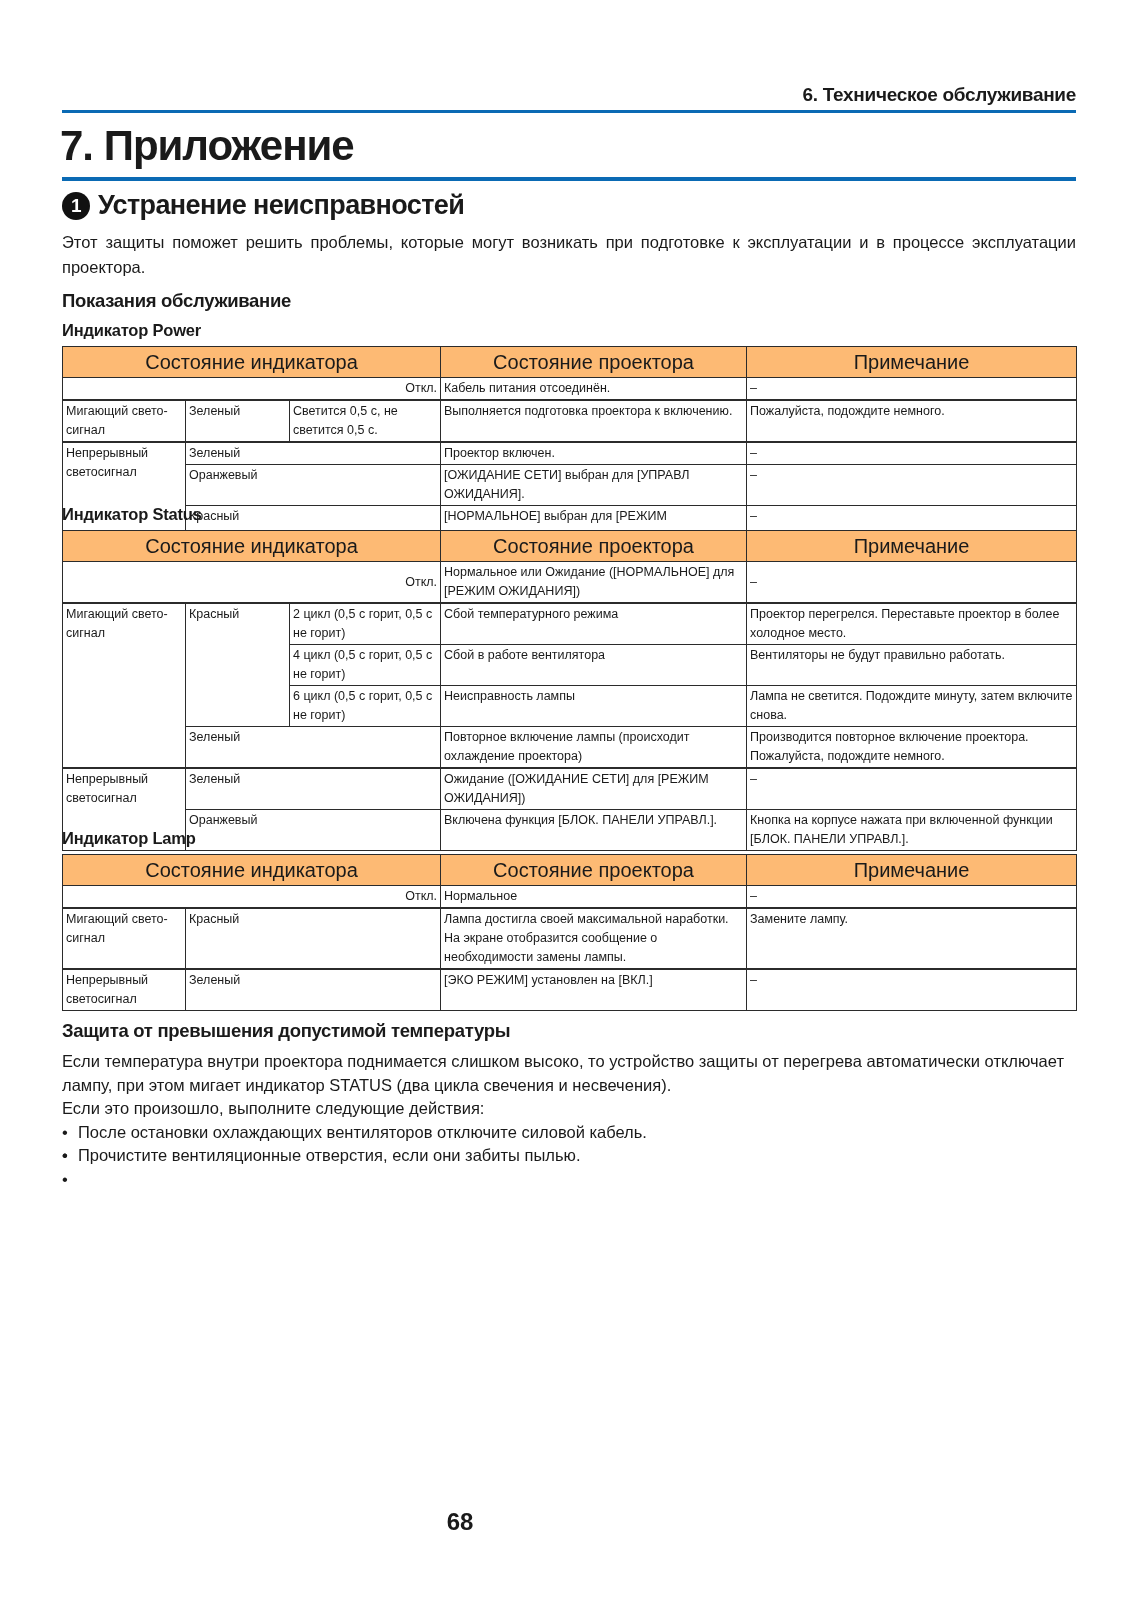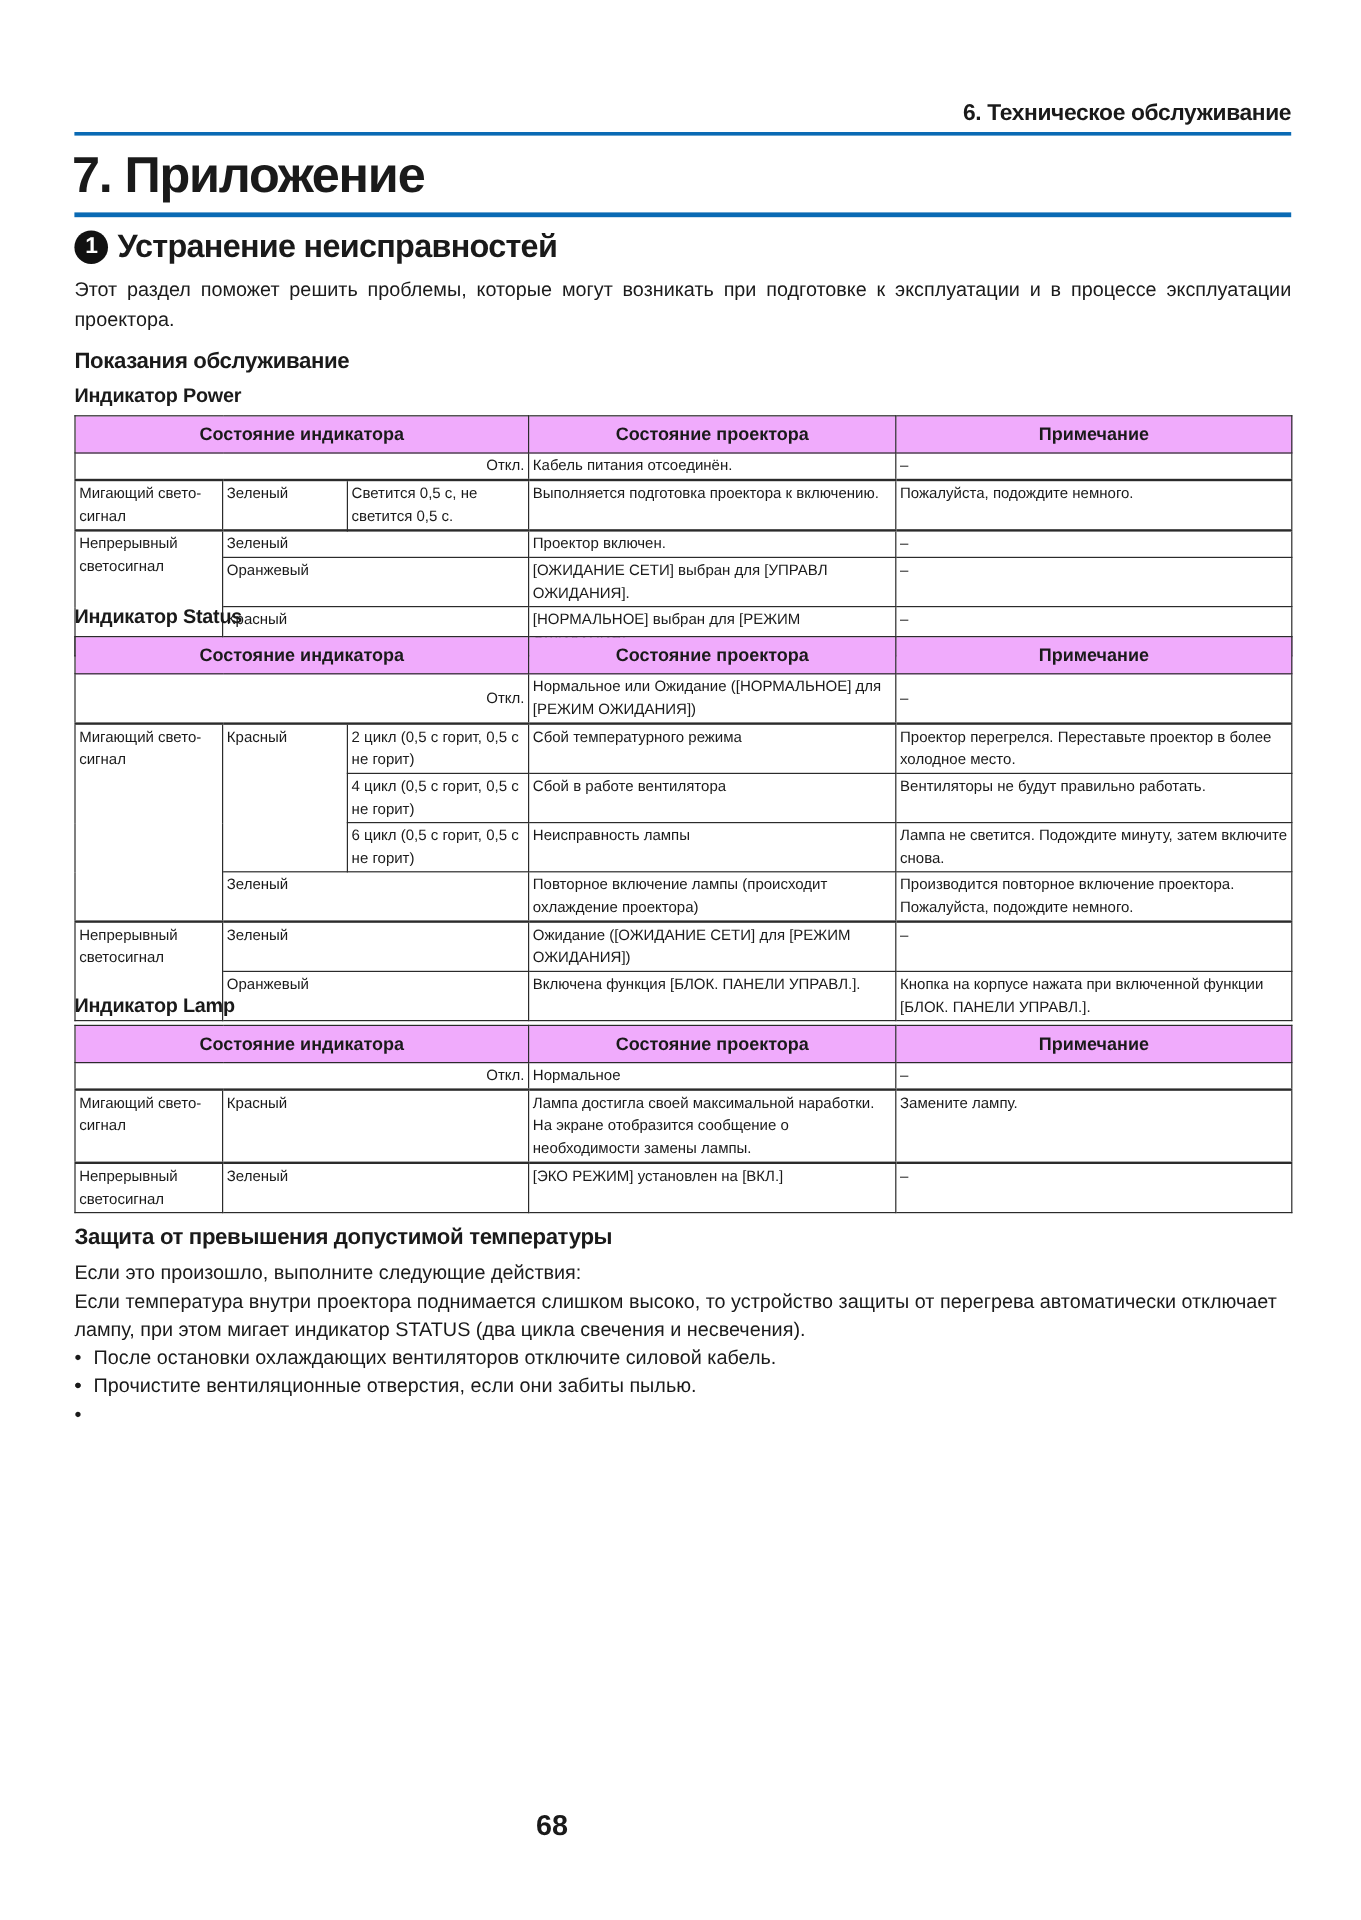--- a/index.html
+++ b/index.html
@@ -15,21 +15,21 @@
   .section-title { position: absolute; left: 0; top: 190px; font-size: 27px; font-weight: bold; letter-spacing: -0.6px; display: flex; align-items: center; margin: 0; }
   .num-circle { display: inline-block; width: 28px; height: 28px; border-radius: 50%; background: #111; color: #fff; font-size: 19px; line-height: 28px; text-align: center; margin-right: 8px; }
 
   .intro { position: absolute; left: 0; top: 230px; width: 1014px; font-size: 16.5px; line-height: 25px; text-align: justify; margin: 0; }
 
   .sub-title { position: absolute; left: 0; font-size: 18.5px; font-weight: bold; margin: 0; letter-spacing: -0.3px; }
   .ind-title { position: absolute; left: 0; font-size: 16.5px; font-weight: bold; margin: 0; letter-spacing: -0.2px; }
 
   table.ind { position: absolute; left: 0; width: 1014px; border-collapse: collapse; font-size: 12.5px; table-layout: fixed; }
   table.ind th, table.ind td { border: 1.3px solid #2b2b2b; padding: 1px 3px; vertical-align: top; line-height: 19px; }
-  table.ind th { background: #f0abfc; font-size: 15px; font-weight: bold; height: 28px; vertical-align: middle; border-width: 1.6px; }
+  table.ind th { background: #fdba74; font-size: 20px; font-weight: normal; height: 28px; vertical-align: middle; border-width: 1.6px; }
   table.ind td.center { text-align: right; }
   table.ind td.middle { vertical-align: middle; }
   table.ind tr.grp td { border-top-width: 2px; }
 
   .prot-text { position: absolute; left: 0; top: 1050px; width: 1014px; font-size: 16.5px; line-height: 23.5px; margin: 0; }
   .prot-text p { margin: 0; }
   .prot-text ul { list-style: none; padding: 0; margin: 0; }
   .prot-text li { position: relative; padding-left: 16px; }
   .prot-text li .bullet { position: absolute; left: 0; top: 0; }
 
@@ -42,21 +42,21 @@
   <div class="running-header">6. Техническое обслуживание</div>
   <div class="rule-thin rule-1"></div>
   <h1 class="chapter-title">7. Приложение</h1>
   <div class="rule-thin rule-2"></div>
 
   <h2 class="section-title">
     <span class="num-circle">1</span>
     <span>Устранение неисправностей</span>
   </h2>
 
-  <p class="intro">Этот раздел поможет решить проблемы, которые могут возникать при подготовке к эксплуатации и в процессе эксплуатации проектора.</p>
+  <p class="intro">Этот защиты поможет решить проблемы, которые могут возникать при подготовке к эксплуатации и в процессе эксплуатации проектора.</p>
 
   <h3 class="sub-title" style="top:290px">Показания обслуживание</h3>
 
   <h4 class="ind-title" style="top:321px">Индикатор Power</h4>
   <table class="ind" style="top:346px">
     <colgroup>
         <col style="width:123px">
         <col style="width:104px">
         <col style="width:151px">
         <col style="width:306px">
@@ -185,22 +185,22 @@
       <td>Непрерывный светосигнал</td>
       <td colspan="2">Зеленый</td>
       <td>[ЭКО РЕЖИМ] установлен на [ВКЛ.]</td>
       <td>–</td>
     </tr>
   </tbody>
     </table>
 
   <h3 class="sub-title" style="top:1020px">Защита от превышения допустимой температуры</h3>
   <div class="prot-text">
+    <p>Если температура внутри проектора поднимается слишком высоко, то устройство защиты от перегрева автоматически отключает лампу, при этом мигает индикатор STATUS (два цикла свечения и несвечения).</p>
     <p>Если это произошло, выполните следующие действия:</p>
-    <p>Если температура внутри проектора поднимается слишком высоко, то устройство защиты от перегрева автоматически отключает лампу, при этом мигает индикатор STATUS (два цикла свечения и несвечения).</p>
     <ul>
       <li><span class="bullet">•</span><span>После остановки охлаждающих вентиляторов отключите силовой кабель.</span></li>
       <li><span class="bullet">•</span></li>
       <li><span class="bullet">•</span><span>Прочистите вентиляционные отверстия, если они забиты пылью.</span></li>
       <li><span class="bullet">•</span></li>
     </ul>
   </div>
 </div>
 
 <div class="page-number">68</div>

